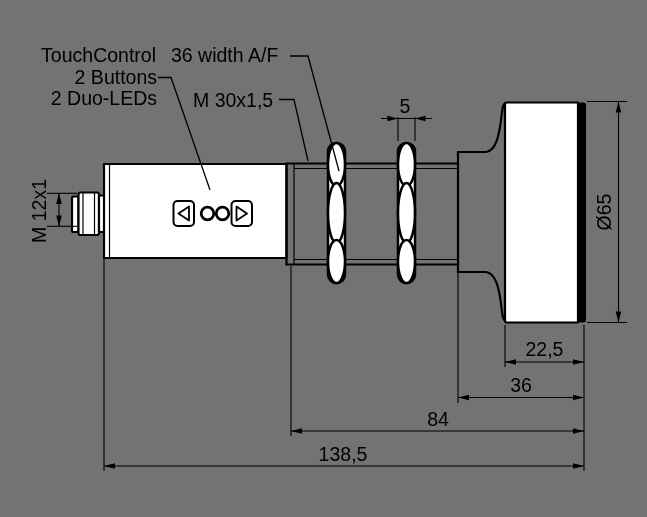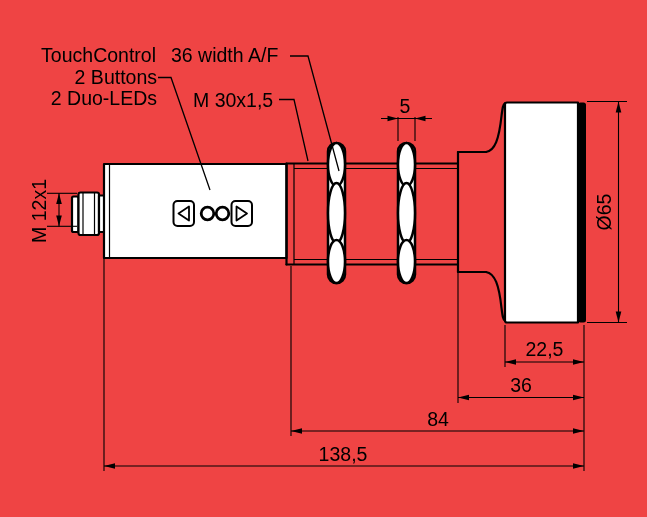--- a/index.html
+++ b/index.html
@@ -1,16 +1,16 @@
 <!DOCTYPE html>
 <html><head>
 <meta charset="utf-8">
 <style>
   html,body{margin:0;padding:0;background:#ffffff;}
-  .stage{position:relative;width:647px;height:517px;background:#ef4444;overflow:hidden;}
+  .stage{position:relative;width:647px;height:517px;background:#737373;overflow:hidden;}
   svg{display:block;}
   text{font-family:"Liberation Sans", sans-serif;fill:#000;}
   .lbl{font-size:19.5px;}
   .dim{font-size:19.5px;}
   .outline{fill:none;stroke:#000;stroke-width:2.2;stroke-linejoin:round;stroke-linecap:round;}
   .outline-fill{fill:#fff;stroke:#000;stroke-width:2.2;stroke-linejoin:round;}
   .thin{fill:none;stroke:#000;stroke-width:1.2;}
   .dimline{fill:none;stroke:#000;stroke-width:1.1;}
   .leader{fill:none;stroke:#000;stroke-width:1.3;}
   .nutline{fill:#fff;stroke:#000;stroke-width:2.5;}

